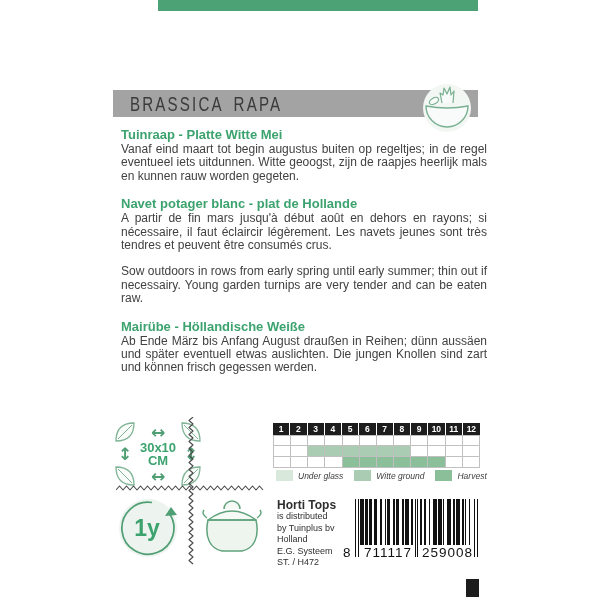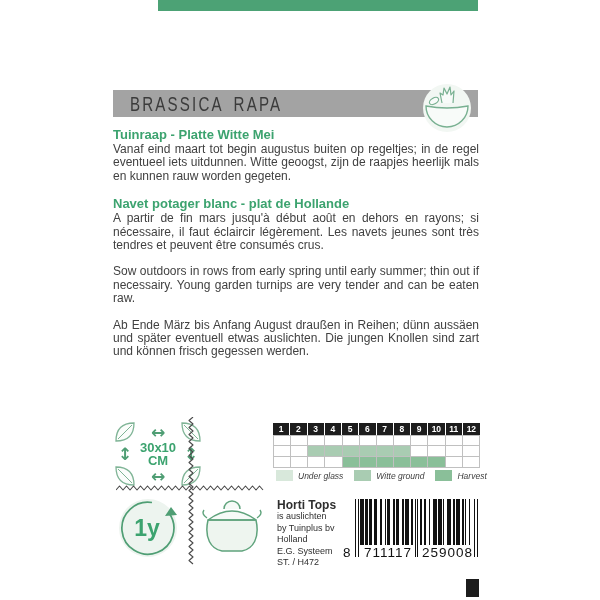--- a/index.html
+++ b/index.html
@@ -7,21 +7,21 @@
         font-family:"Liberation Sans",sans-serif;}
 
   .brand-bar{position:absolute;left:158px;top:0;width:320px;height:11px;background:#4ca275;}
 
   .header-band{position:absolute;left:113px;top:90px;width:334px;height:27px;background:#a3a3a3;padding-left:31px;}
   .page-title{position:absolute;left:17px;top:0;line-height:27px;font-size:21px;font-weight:500;
       color:#3b3b3b;letter-spacing:3px;word-spacing:6px;transform:scaleX(.72);transform-origin:left center;
       white-space:nowrap;}
   .bowl-icon{position:absolute;left:420px;top:79px;}
 
-  .sections{position:absolute;left:113px;top:127px;width:366px;}
+  .sections{position:absolute;left:121px;top:127px;width:366px;}
   .section{margin-bottom:13px;}
   .section h3{margin:0 0 1px 0;font-size:13px;font-weight:bold;color:#3ca36f;}
   .section p{margin:0;font-size:12px;line-height:13.4px;color:#414141;text-align:justify;}
 
   .spacing-grid{position:absolute;left:112px;top:419px;display:grid;
       grid-template-columns:26px 40px 26px;grid-template-rows:26px 18px 26px;
       justify-items:center;align-items:center;}
   .arrow{color:#4f9e74;font-size:17px;font-weight:bold;font-family:"DejaVu Sans",sans-serif;line-height:1;}
   .spacing-text{text-align:center;color:#3ca36f;font-weight:bold;font-size:13px;line-height:13px;}
 
@@ -84,20 +84,21 @@
       <p>Vanaf eind maart tot begin augustus buiten op regeltjes; in de regel eventueel iets uitdunnen. Witte geoogst, zijn de raapjes heerlijk mals en kunnen rauw worden gegeten.</p>
     </div>
     <div class="section">
       <h3>Navet potager blanc - plat de Hollande</h3>
       <p>A partir de fin mars jusqu'à début août en dehors en rayons; si nécessaire, il faut éclaircir légèrement. Les navets jeunes sont très tendres et peuvent être consumés crus.</p>
     </div>
     <div class="section">
       <p>Sow outdoors in rows from early spring until early summer; thin out if necessairy. Young garden turnips are very tender and can be eaten raw.</p>
     </div>
     <div class="section">
+      <h3>Mairübe - Höllandische Weiße</h3>
       <p>Ab Ende März bis Anfang August draußen in Reihen; dünn aussäen und später eventuell etwas auslichten. Die jungen Knollen sind zart und können frisch gegessen werden.</p>
     </div>
   </div>
 
   <div class="spacing-grid">
     <svg width="24" height="24" viewBox="0 0 24 24">
         <path d="M3,21 C3,9 9,3 21,3 C21,15 15,21 3,21 Z" fill="#fbfdfb" stroke="#7fb496" stroke-width="1.3"></path>
         <path d="M5,19 C10,14 14,10 19,5" fill="none" stroke="#7fb496" stroke-width="1"></path>
       </svg>
     <span class="arrow">↔</span>
@@ -217,21 +218,21 @@
       </div>
       <div class="legend-item">
         <div class="legend-swatch" style="background: rgb(138, 191, 153);"></div>
         <span class="legend-label">Harvest</span>
       </div>
     </div>
 
   <div class="distributor">
     <div class="dname">Horti Tops</div>
     <div id="dist-lines">
-        <div class="dline">is auslichten</div>
+        <div class="dline">is distributed</div>
         <div class="dline">by Tuinplus bv</div>
         <div class="dline">Holland</div>
         <div class="dline">E.G. Systeem</div>
         <div class="dline">ST. / H472</div>
       </div>
   </div>
 
   <div class="barcode">
     <svg id="bc-bars" width="123" height="58" viewBox="0 0 95 58" preserveAspectRatio="none" shape-rendering="crispEdges">
         <rect x="0" y="0" width="1" height="58" fill="#111"></rect>

